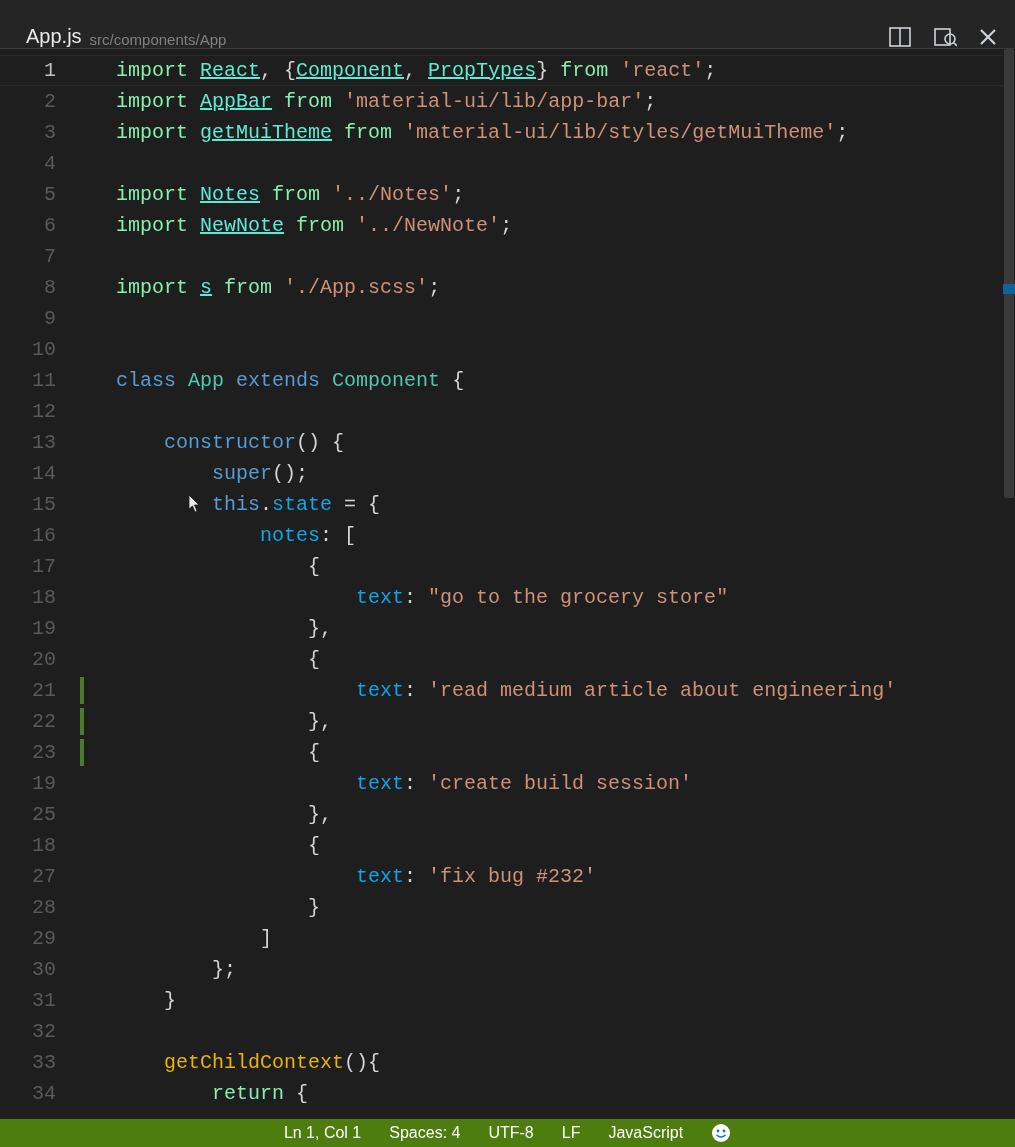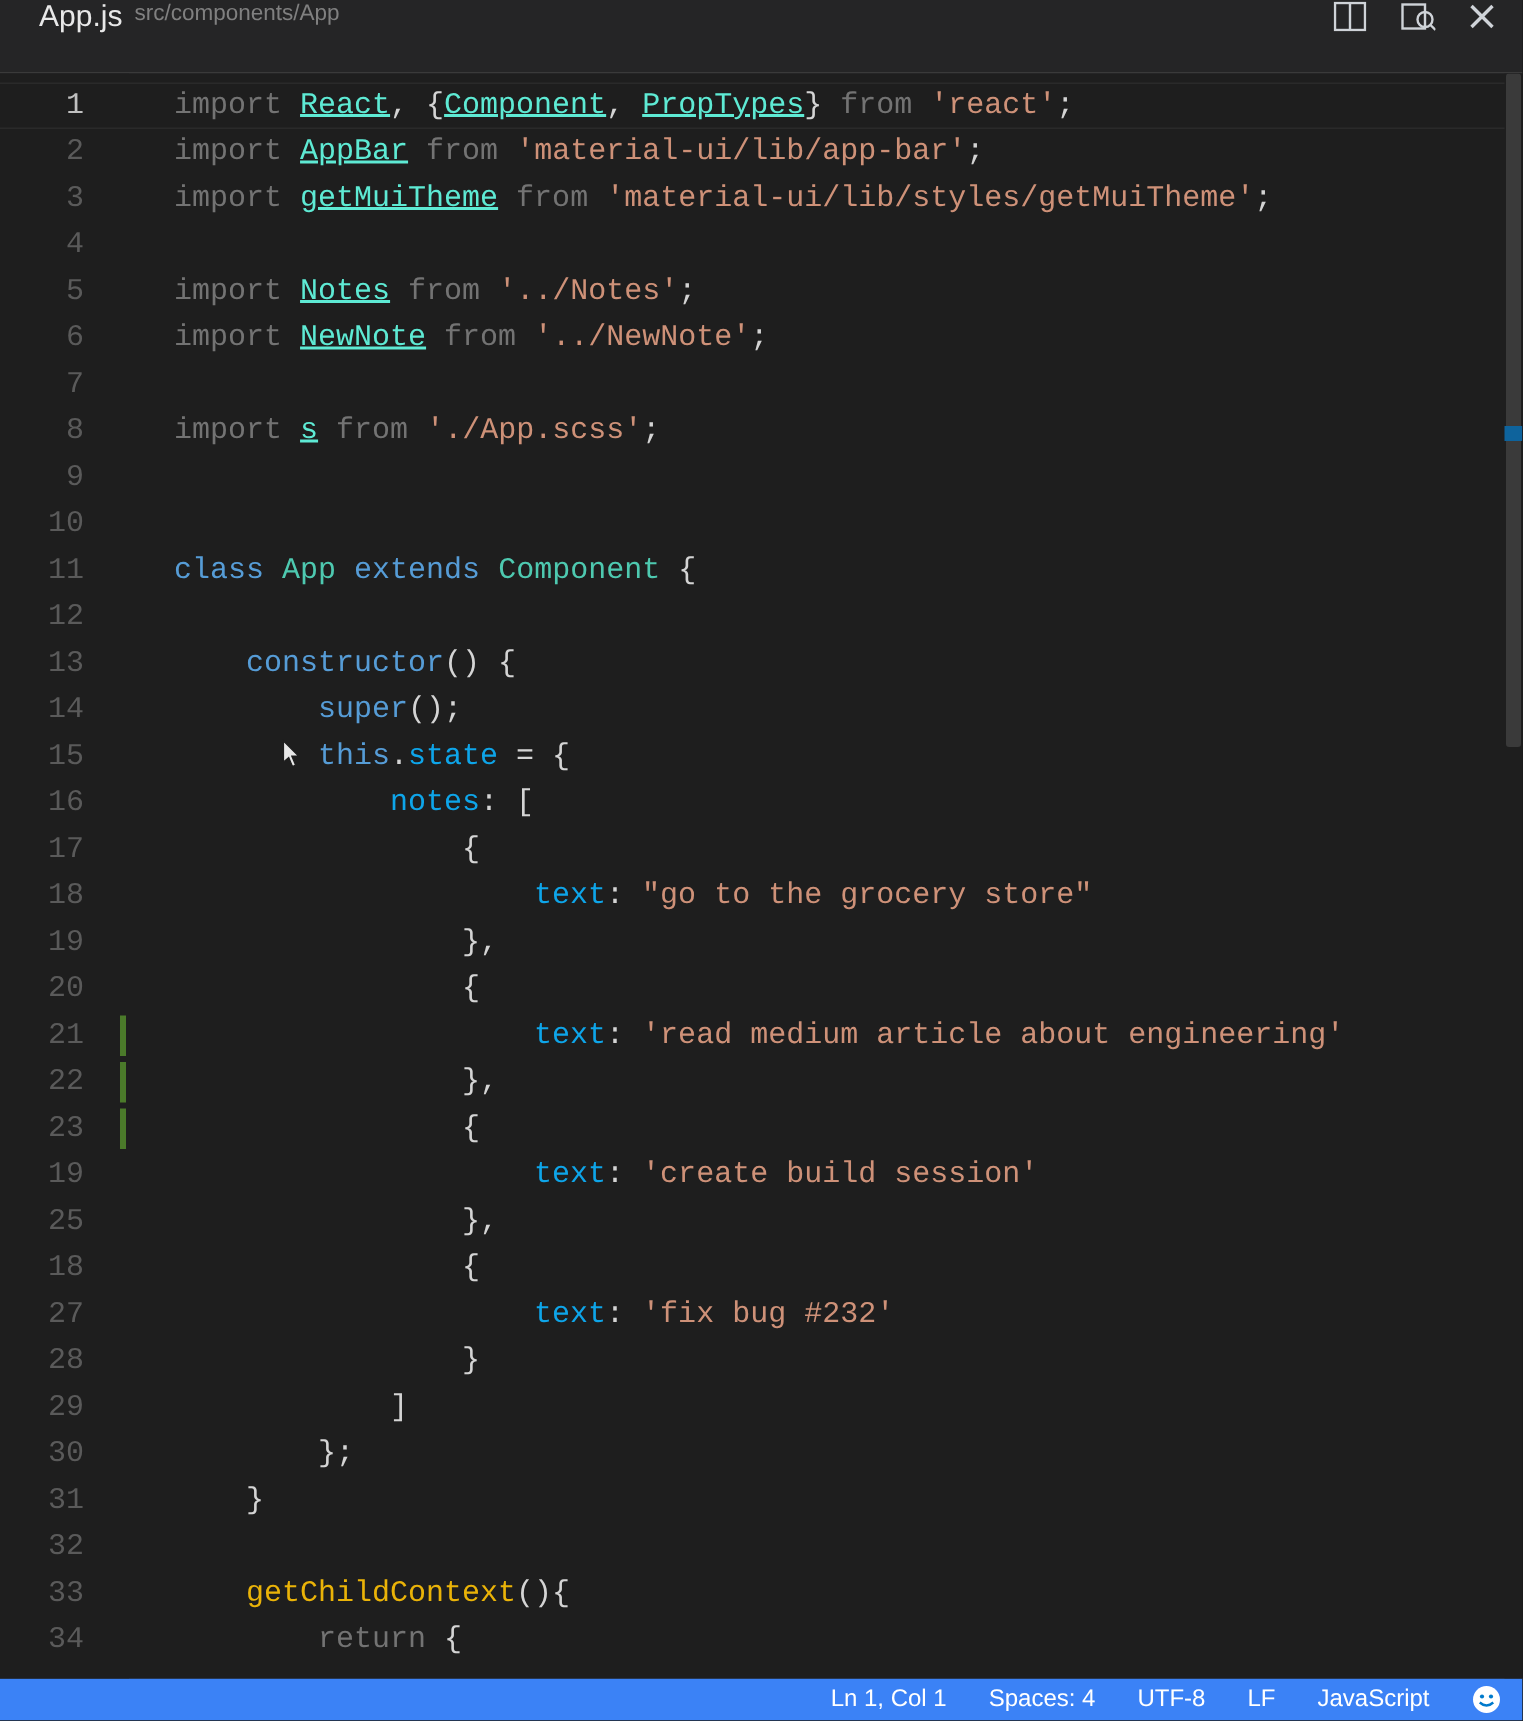--- a/index.html
+++ b/index.html
@@ -15,21 +15,21 @@
     display: flex;
     flex-direction: column;
     width: 1015px;
     height: 1147px;
     background: #1e1e1e;
     position: relative;
   }
   
   .tab-bar {
     display: flex;
-    align-items: flex-start;
+    align-items: flex-end;
     height: 48px;
     background: #252526;
     border-bottom: 1px solid #3a3a3a;
     padding: 0 10px;
     flex: 0 0 auto;
   }
   .tab-bar .filename {
     font-size: 20px;
     color: #e8e8e8;
     padding-left: 16px;
@@ -97,21 +97,21 @@
   }
   .code .row.current-line::before {
     content: "";
     position: absolute;
     left: -116px; right: -14px; top: 0; bottom: 0;
     border-top: 1px solid #2a2a2a;
     border-bottom: 1px solid #2a2a2a;
     pointer-events: none;
   }
   
-  .kw   { color: #737373; text-align: right; }   
+  .kw   { color: #86efac; text-align: right; }   
   .bkw  { color: #569cd6; }   
   .type { color: #4ec9b0; }   
   .fn   { color: #eab308; }   
   .id   { color: #0ea5e9; }   
   .str  { color: #ce9178; }   
   .pl   { color: #5eead4; text-decoration: underline; }   
   .p    { color: #d4d4d4; }   
 
   .cursor-arrow {
     position: absolute;
@@ -137,28 +137,28 @@
     position: absolute;
     left: 0; right: 0;
     height: 10px;
     background: #0e639c;
   }
 
   
   .status-bar {
     flex: 0 0 28px;
     height: 28px;
-    background: #3b82f6;
+    background: #4d7c0f;
     color: #ffffff;
     display: flex;
     align-items: center;
     font-size: 16px;
     padding: 0 14px;
     gap: 28px;
-    justify-content: flex-end;
+    justify-content: center;
   }
   .status-bar .item { cursor: pointer; white-space: nowrap; }
   .status-bar .smiley svg { display: block; }
 </style>
 </head>
 <body>
 <div class="root">
 
 <div class="tab-bar">
   <span class="filename">App.js</span>

